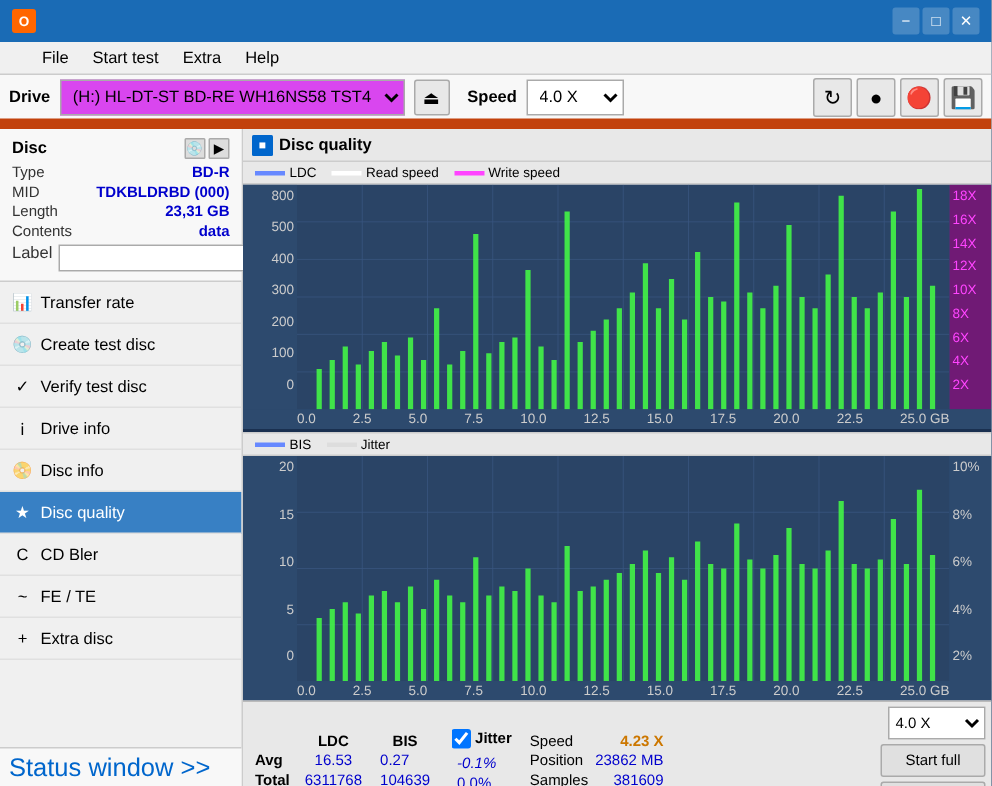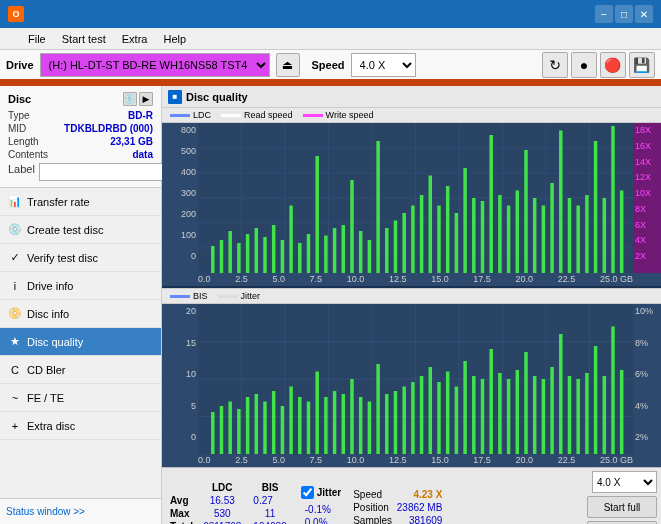--- a/index.html
+++ b/index.html
@@ -44,21 +44,21 @@
     .disc-label-input { flex: 1; height: 18px; border: 1px solid #aaa; font-size: 10px; padding: 0 2px; }
     .disc-label-btn { width: 18px; height: 18px; background: #e8e8e8; border: 1px solid #aaa; cursor: pointer; display: flex; align-items: center; justify-content: center; }
     
     
     .nav-items { flex: 1; overflow-y: auto; }
     .nav-item { display: flex; align-items: center; height: 28px; padding: 0 8px; cursor: pointer; font-size: 11px; gap: 5px; border-bottom: 1px solid #e0e0e0; }
     .nav-item.active { background: #3880c4; color: white; }
     .nav-item-icon { width: 14px; height: 14px; display: flex; align-items: center; justify-content: center; font-size: 11px; flex-shrink: 0; }
     
     
-    .status-bar-sidebar { height: 26px; border-top: 1px solid #ccc; display: flex; align-items: center; padding: 0 6px; background: #f8f8f8; cursor: pointer; font-size: 10px; color: #0066cc; }
+    .status-bar-sidebar { height: 26px; border-top: 1px solid #ccc; display: flex; align-items: center; padding: 0 6px; background: #f8f8f8; cursor: pointer; font-size: 17px; color: #0066cc; }
     
     
     .content-area { flex: 1; display: flex; flex-direction: column; background: #2d4a6e; }
     
     
     .chart-header { background: #e8e8e8; height: 22px; display: flex; align-items: center; padding: 0 6px; gap: 4px; border-bottom: 1px solid #ccc; }
     .chart-title { font-size: 11px; font-weight: bold; }
     .chart-icon { width: 14px; height: 14px; background: #0066cc; border-radius: 1px; display: flex; align-items: center; justify-content: center; color: white; font-size: 8px; }
     
     
@@ -459,41 +459,36 @@
             <td style="padding:1px 4px;"></td>
             <td style="padding:1px 6px; font-weight:bold; text-align:center;">LDC</td>
             <td style="padding:1px 6px; font-weight:bold; text-align:center;">BIS</td>
           </tr>
           <tr>
             <td style="padding:1px 4px; font-weight:bold;">Avg</td>
             <td style="padding:1px 6px; color:#0000cc; text-align:center;">16.53</td>
             <td style="padding:1px 6px; color:#0000cc; text-align:left;">0.27</td>
           </tr>
           <tr>
-            <td style="padding:1px 4px; font-weight:bold;">Max</td>
-            <td style="padding:1px 6px; color:#0000cc; text-align:center;">530</td>
-            <td style="padding:1px 6px; color:#0000cc; text-align:center;">11</td>
-          </tr>
-          <tr>
             <td style="padding:1px 4px; font-weight:bold;">Total</td>
             <td style="padding:1px 6px; color:#0000cc; text-align:center;">6311768</td>
             <td style="padding:1px 6px; color:#0000cc; text-align:center;">104639</td>
           </tr>
         </tbody>
           </table>
 
         <div style="display:flex; flex-direction:column; padding:0 4px;">
           <div style="display:flex; align-items:center; gap:3px; margin-bottom:4px;">
             <input type="checkbox" checked="" style="margin: 0px;">
             <span style="font-size:10px; font-weight:bold;">Jitter</span>
           </div>
           <table style="font-size:10px; border-collapse:collapse;">
             <tbody>
                 <tr>
-              <td style="padding:1px 4px; color:#0000cc;">-0.1%</td>
+              <td style="padding:1px 4px; color:#0000cc;font-style:italic;">-0.1%</td>
             </tr>
             <tr>
               <td style="padding:1px 4px; color:#0000cc;">0.0%</td>
             </tr>
           </tbody>
             </table>
         </div>
 
         <div style="display:flex; flex-direction:column; font-size:10px; padding:0 4px;">
           <div style="display:flex; justify-content:space-between; gap:8px; margin-bottom:2px;">

